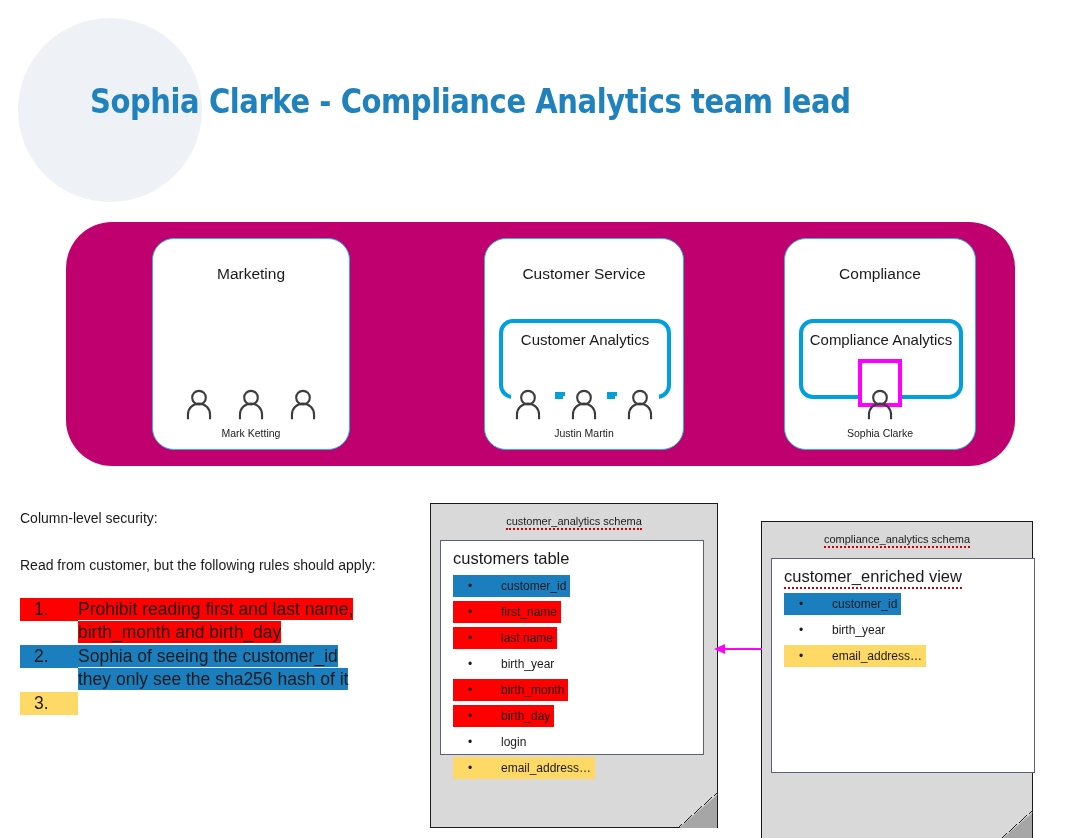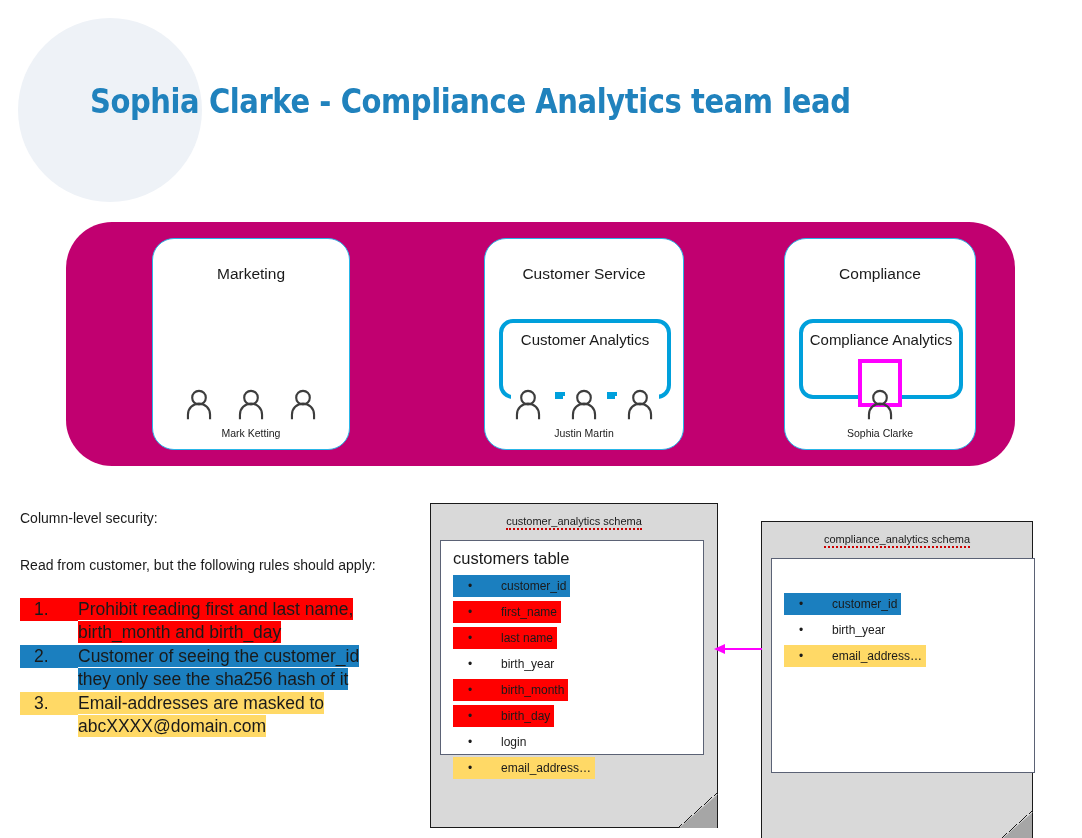--- a/index.html
+++ b/index.html
@@ -354,30 +354,26 @@
     <li>
       <span class="rule-num hl-red">1.</span>
       <span class="rule-text">
         <span class="hl-red">Prohibit reading first and last name,</span><br>
         <span class="hl-red">birth_month and birth_day</span>
       </span>
     </li>
     <li>
       <span class="rule-num hl-blue">2.</span>
       <span class="rule-text">
-        <span class="hl-blue">Customer of seeing the customer_id</span><br>
+        <span class="hl-blue">Sophia of seeing the customer_id</span><br>
         <span class="hl-blue">they only see the sha256 hash of it</span>
       </span>
     </li>
     <li>
       <span class="rule-num hl-yellow">3.</span>
-      <span class="rule-text">
-        <span class="hl-yellow">Email-addresses are masked to</span><br>
-        <span class="hl-yellow">abcXXXX@domain.com</span>
-      </span>
     </li>
   </ol>
 </div>
 
 <div class="schema-doc" id="doc-customer-analytics" style="left:430px; top:503px; width:288px; height:325px;">
   <div class="doc-body"></div>
   <div class="doc-fold"></div>
   <div class="doc-fold-edge"></div>
   <div class="doc-title">
     <span class="squiggle">customer_analytics schema</span>
@@ -398,20 +394,21 @@
 </div>
 
 <div class="schema-doc" id="doc-compliance-analytics" style="left:761px; top:521px; width:244px; height:325px;padding-left:28px;">
   <div class="doc-body"></div>
   <div class="doc-fold"></div>
   <div class="doc-fold-edge"></div>
   <div class="doc-title">
     <span class="squiggle">compliance_analytics schema</span>
   </div>
   <div class="doc-inner" style="left:10px; top:37px; width:264px; height:215px;">
+    <div class="inner-heading squiggle">customer_enriched view</div>
     <ul class="col-list">
       <li><span class="chip hl-blue"><span class="bullet">•</span><span class="colname">customer_id</span></span></li>
       <li><span class="chip"><span class="bullet">•</span><span class="colname">birth_year</span></span></li>
       <li><span class="chip hl-yellow"><span class="bullet">•</span><span class="colname">email_address…</span></span></li>
     </ul>
   </div>
 </div>
 
 <div id="connector">
   <div class="shaft"></div>

